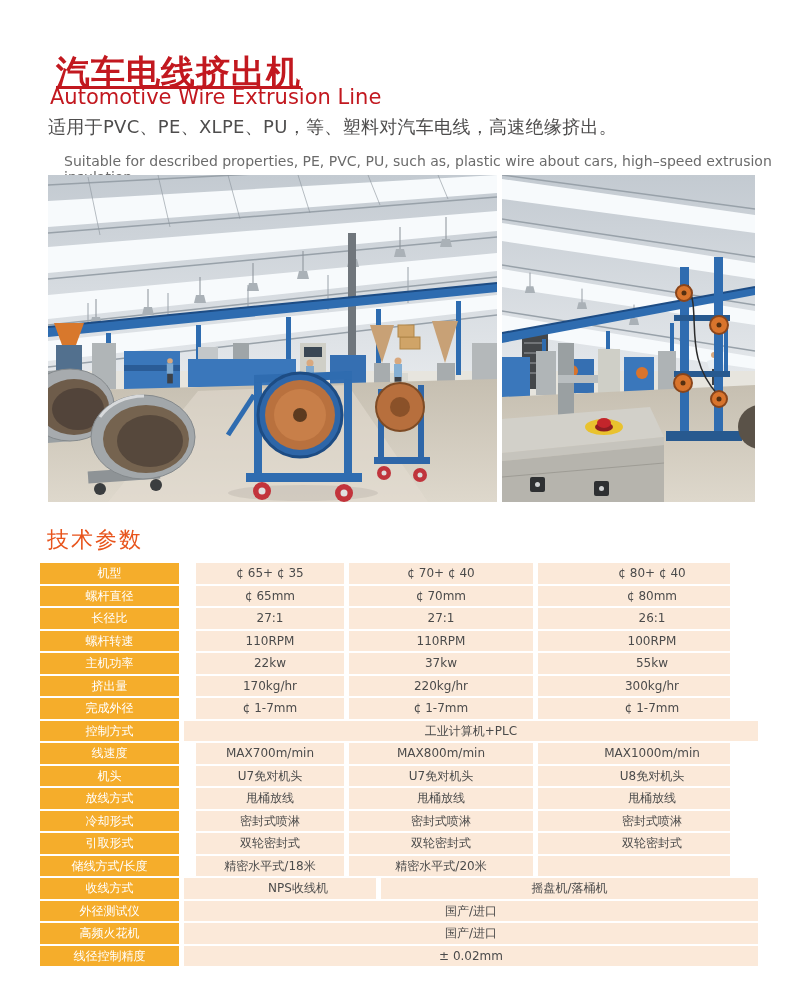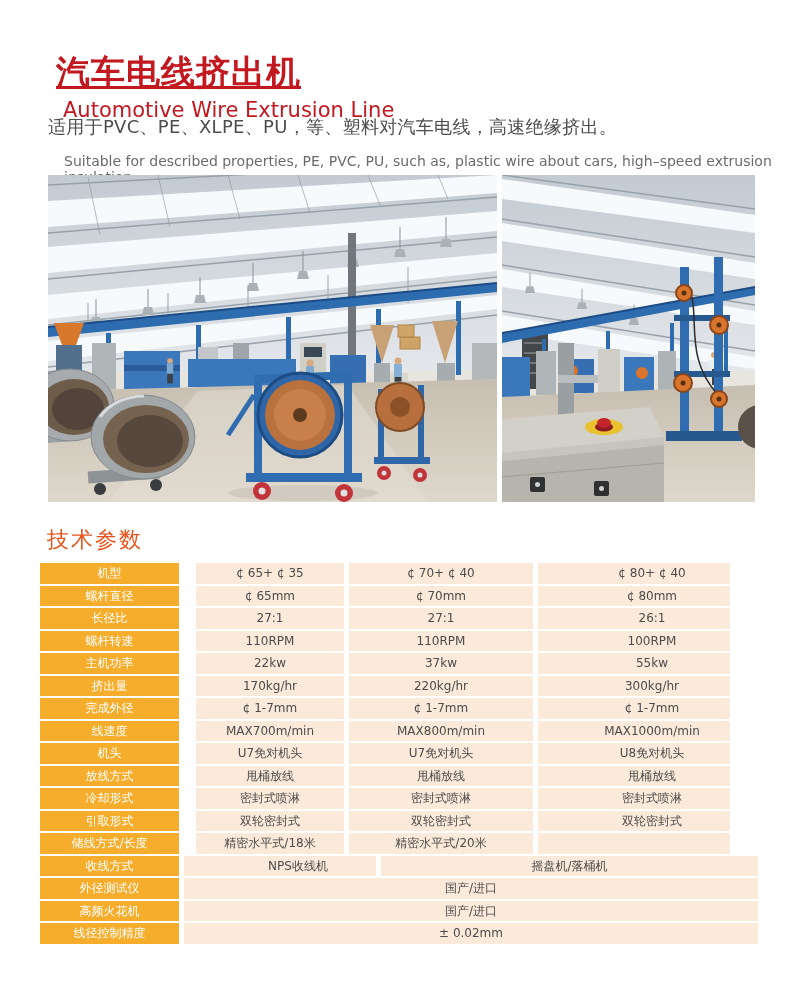--- a/index.html
+++ b/index.html
@@ -10,21 +10,21 @@
   }
   .page { position:absolute; inset:0; background:#fff; }
 
   .title-cn {
     position:absolute; left:48px; top:46px; margin:8px;
     font-size:34px; line-height:1.1; font-weight:bold; letter-spacing:1px;
     color:var(--title-red,#c2181f);
     text-decoration:underline;
   }
   .title-en {
-    position:absolute; left:48px; top:84px; margin:15px;
+    position:absolute; left:48px; top:84px; margin:2px;
     font-size:21px; line-height:1.1; font-weight:400;
     color:var(--title-red,#c2181f);
   }
   .desc-cn {
     position:absolute; left:48px; top:115px; margin:0;
     font-size:18px; color:#4e4d4d; letter-spacing:.3px;
   }
   .desc-en {
     position:absolute; left:48px; top:137px; margin:16px;
     font-size:14px; color:#6b6b6b;
@@ -390,20 +390,24 @@
         <div class="cell data w224">220kg/hr</div>
         <div class="cell data w192">300kg/hr</div>
       </div>
       <div class="trow">
         <div class="cell label">完成外径</div>
         <div class="cell data w148">¢ 1-7mm</div>
         <div class="cell data w224">¢ 1-7mm</div>
         <div class="cell data w192">¢ 1-7mm</div>
       </div>
       <div class="trow">
+        <div class="cell label">控制方式</div>
+        <div class="cell data w574">工业计算机+PLC</div>
+      </div>
+      <div class="trow">
         <div class="cell label">线速度</div>
         <div class="cell data w148">MAX700m/min</div>
         <div class="cell data w224">MAX800m/min</div>
         <div class="cell data w192">MAX1000m/min</div>
       </div>
       <div class="trow">
         <div class="cell label">机头</div>
         <div class="cell data w148">U7免对机头</div>
         <div class="cell data w224">U7免对机头</div>
         <div class="cell data w192">U8免对机头</div>

